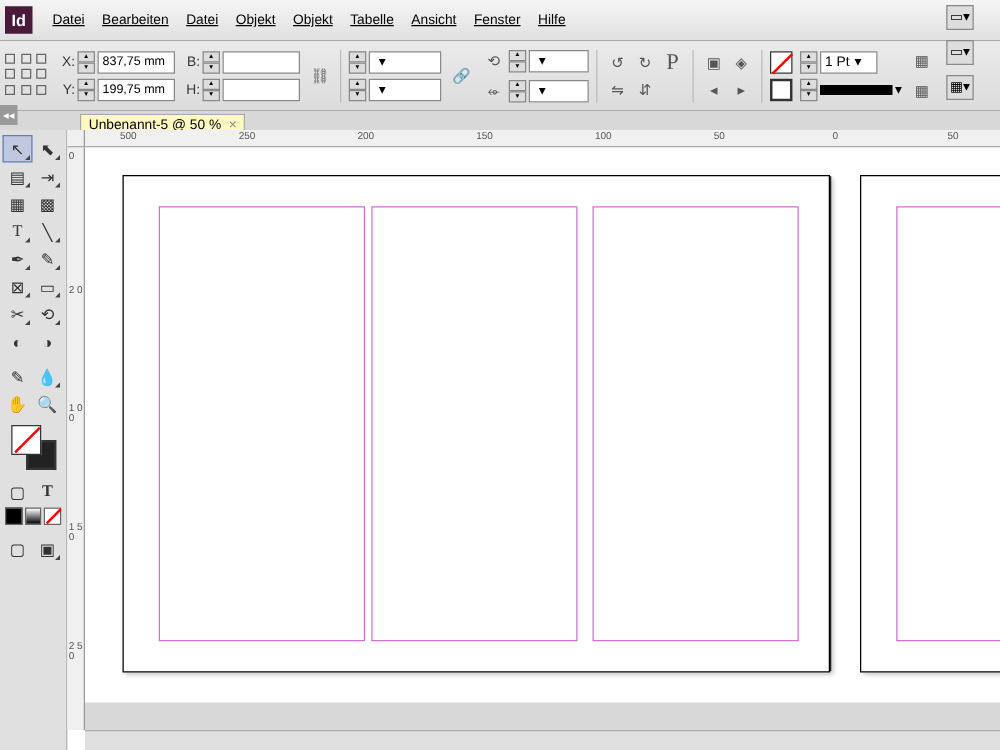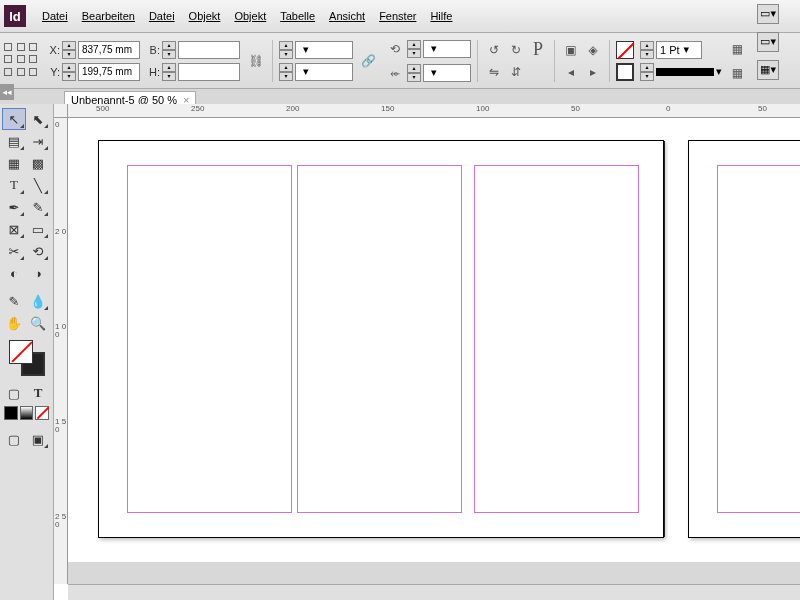--- a/index.html
+++ b/index.html
@@ -26,21 +26,21 @@
 .tool-icon { width: 20px; height: 20px; border: 1px solid transparent; display: flex; align-items: center; justify-content: center; font-size: 12px; color: #555; }
 .sep { width: 1px; height: 42px; background: #bbb; }
 .combo { height: 18px; border: 1px solid #888; background: white; display: flex; align-items: center; padding: 0 3px; gap: 4px; font-size: 10px; }
 .fill-icon { width: 18px; height: 18px; border: 1px solid #333; background: white; position: relative; }
 .fill-icon::after { content: ""; position: absolute; left: -2px; top: 8px; width: 22px; height: 2px; background: red; transform: rotate(-45deg); }
 .stroke-icon { width: 18px; height: 18px; border: 2px solid #333; background: white; }
 .stroke-line { width: 58px; height: 8px; background: black; }
 
 .tab-row { height: 20px; background: #d8d8d8; border-bottom: 1px solid #bbb; padding-left: 64px; display: flex; align-items: flex-end; }
 .collapse-handle { position: absolute; left: 0; top: 84px; width: 14px; height: 16px; background: #999; color: white; font-size: 9px; text-align: center; line-height: 16px; z-index: 5; }
-.doc-tab { background: #ffffff; border: 1px solid #aaa; border-bottom: none; padding: 2px 6px; display: flex; align-items: center; gap: 6px; font-size: 10px; }
+.doc-tab { background: #fef9c3; border: 1px solid #aaa; border-bottom: none; padding: 2px 6px; display: flex; align-items: center; gap: 6px; font-size: 10px; }
 .tab-close { color: #888; cursor: pointer; }
 
 .workspace { position: absolute; top: 104px; left: 0; right: 0; bottom: 0; display: flex; }
 .toolbox { width: 54px; background: #e0e0e0; border-right: 1px solid #aaa; display: flex; flex-direction: column; padding: 4px 2px; gap: 0; }
 .tb-row { display: flex; gap: 0; }
 .tb-btn { width: 24px; height: 22px; border: 1px solid transparent; display: flex; align-items: center; justify-content: center; cursor: pointer; font-size: 13px; color: #333; position: relative; }
 .tb-btn.active { background: #c0c8e0; border: 1px solid #6080c0; }
 .tb-btn .tri { position: absolute; right: 1px; bottom: 1px; width: 0; height: 0; border-right: 4px solid #444; border-top: 4px solid transparent; }
 .color-well { width: 40px; height: 40px; position: relative; margin: 4px auto; }
 .color-fg { position: absolute; left: 2px; top: 2px; width: 24px; height: 24px; border: 1px solid #333; background: white; }

